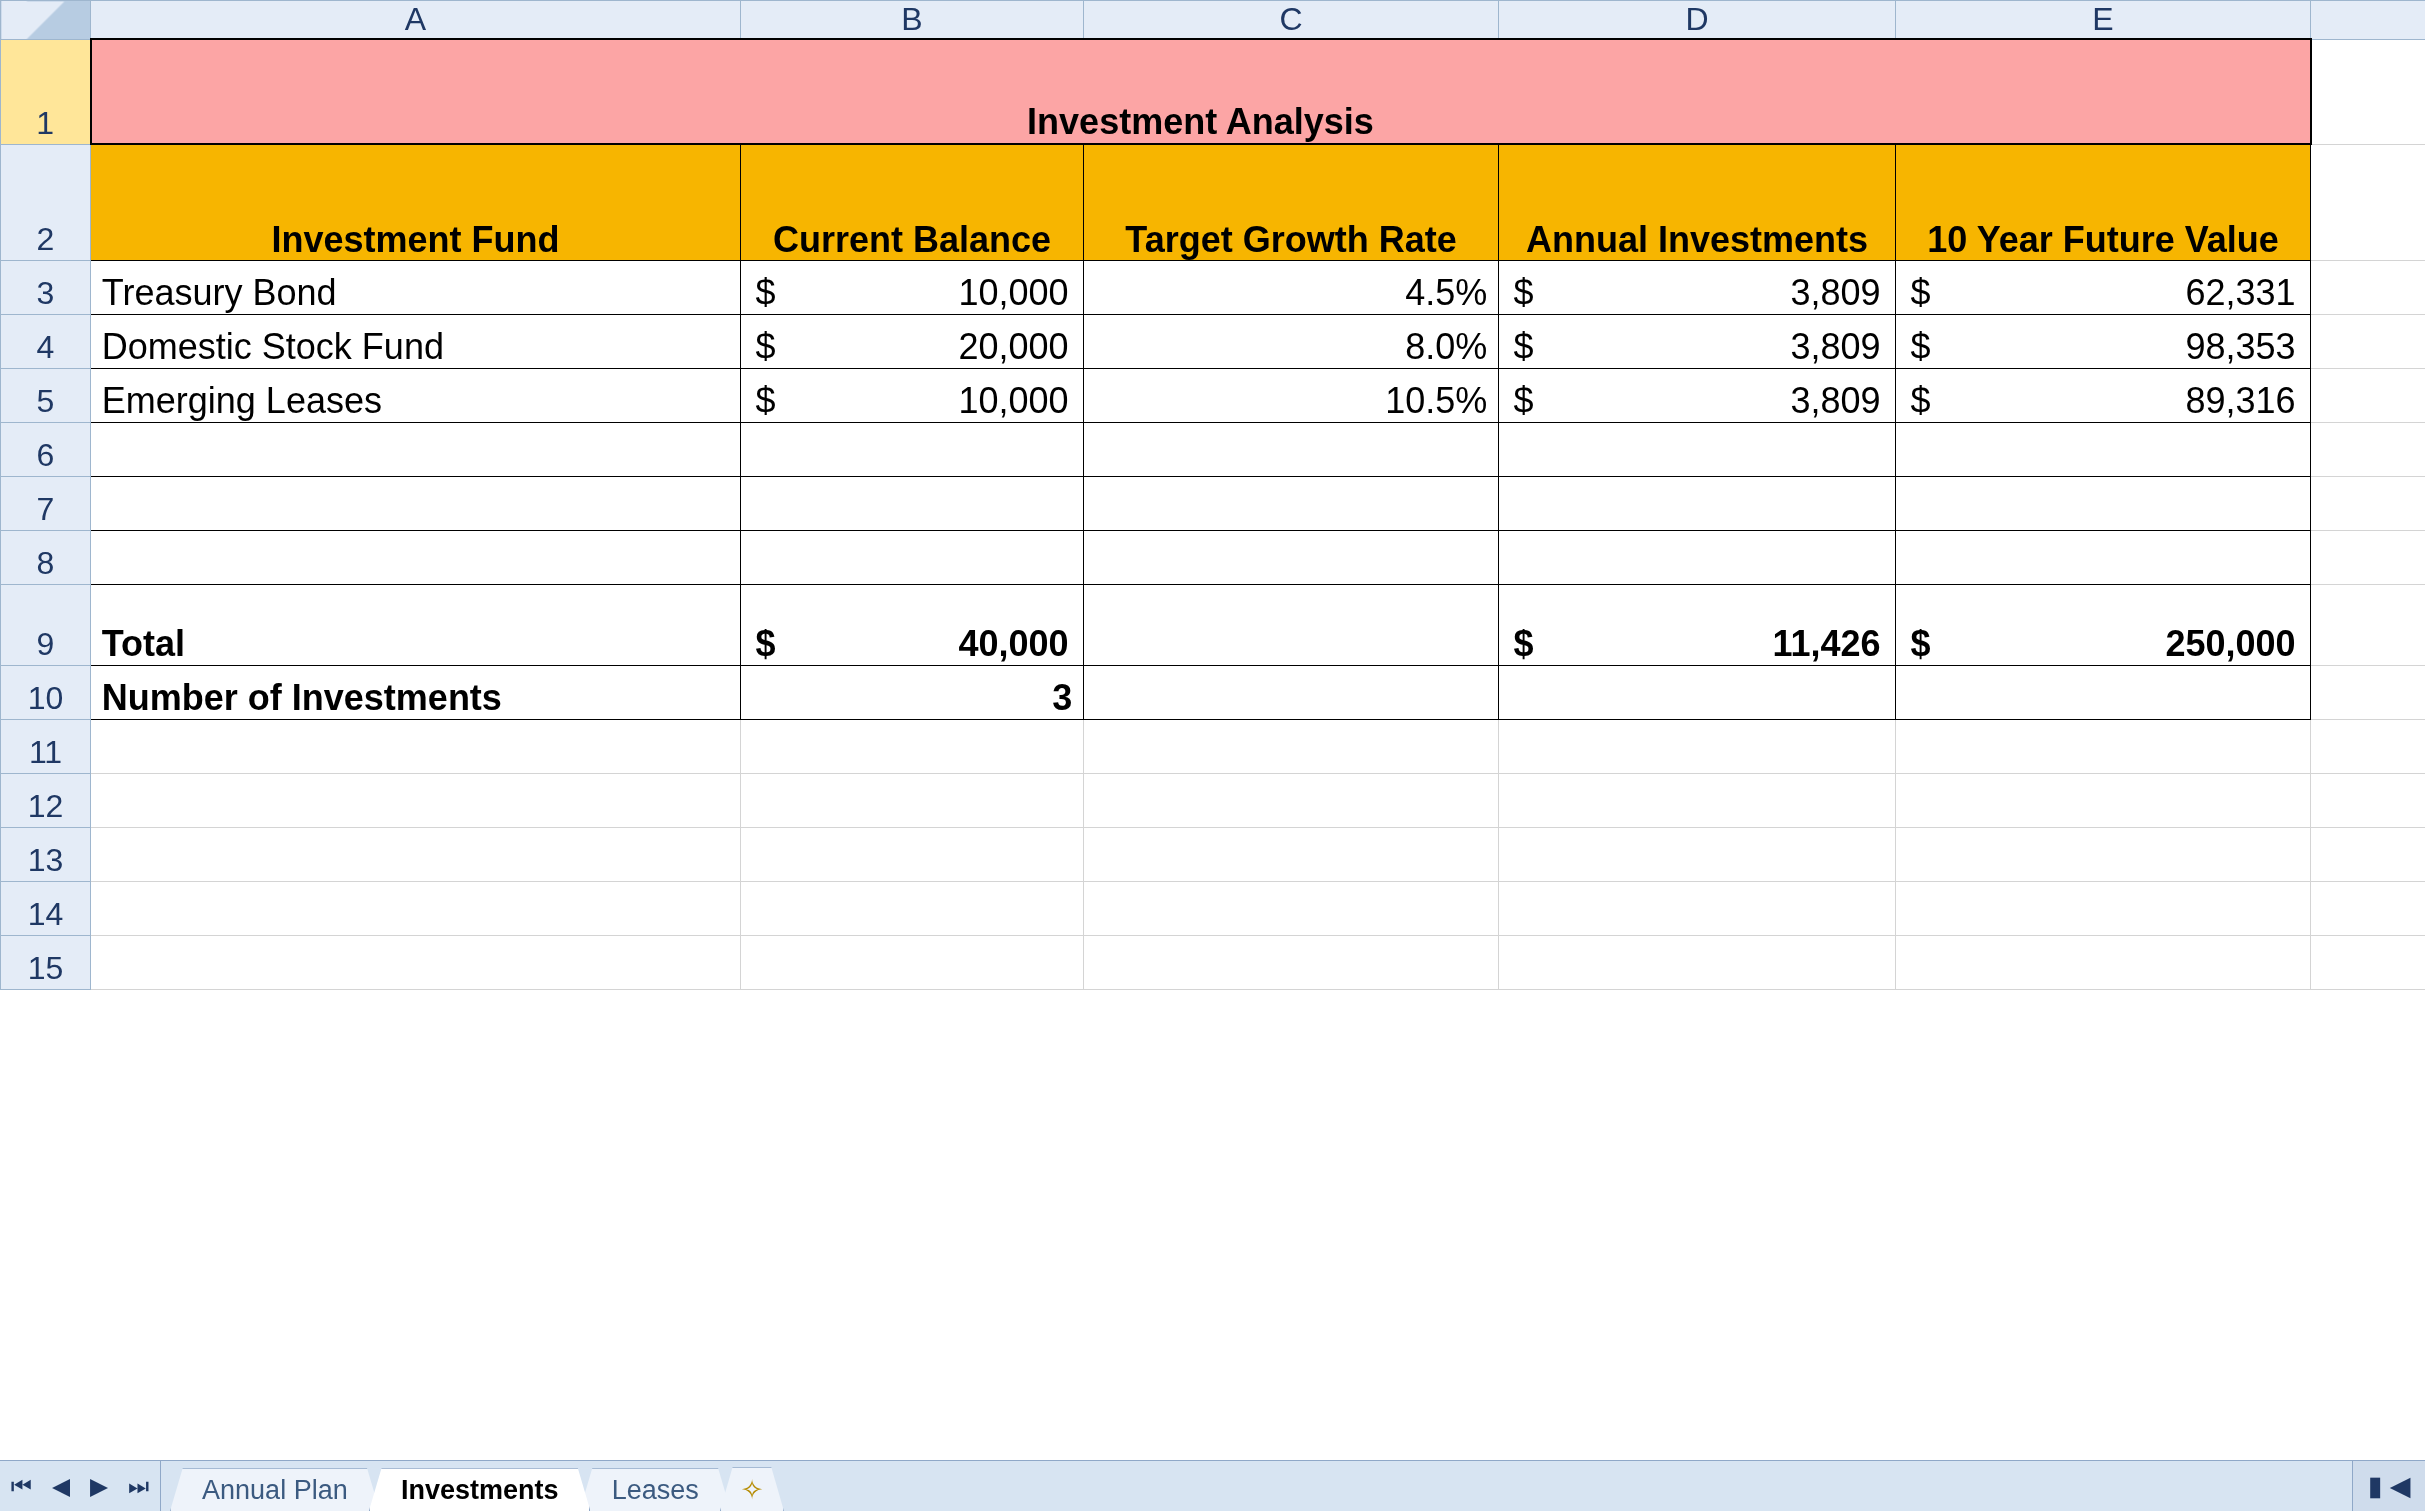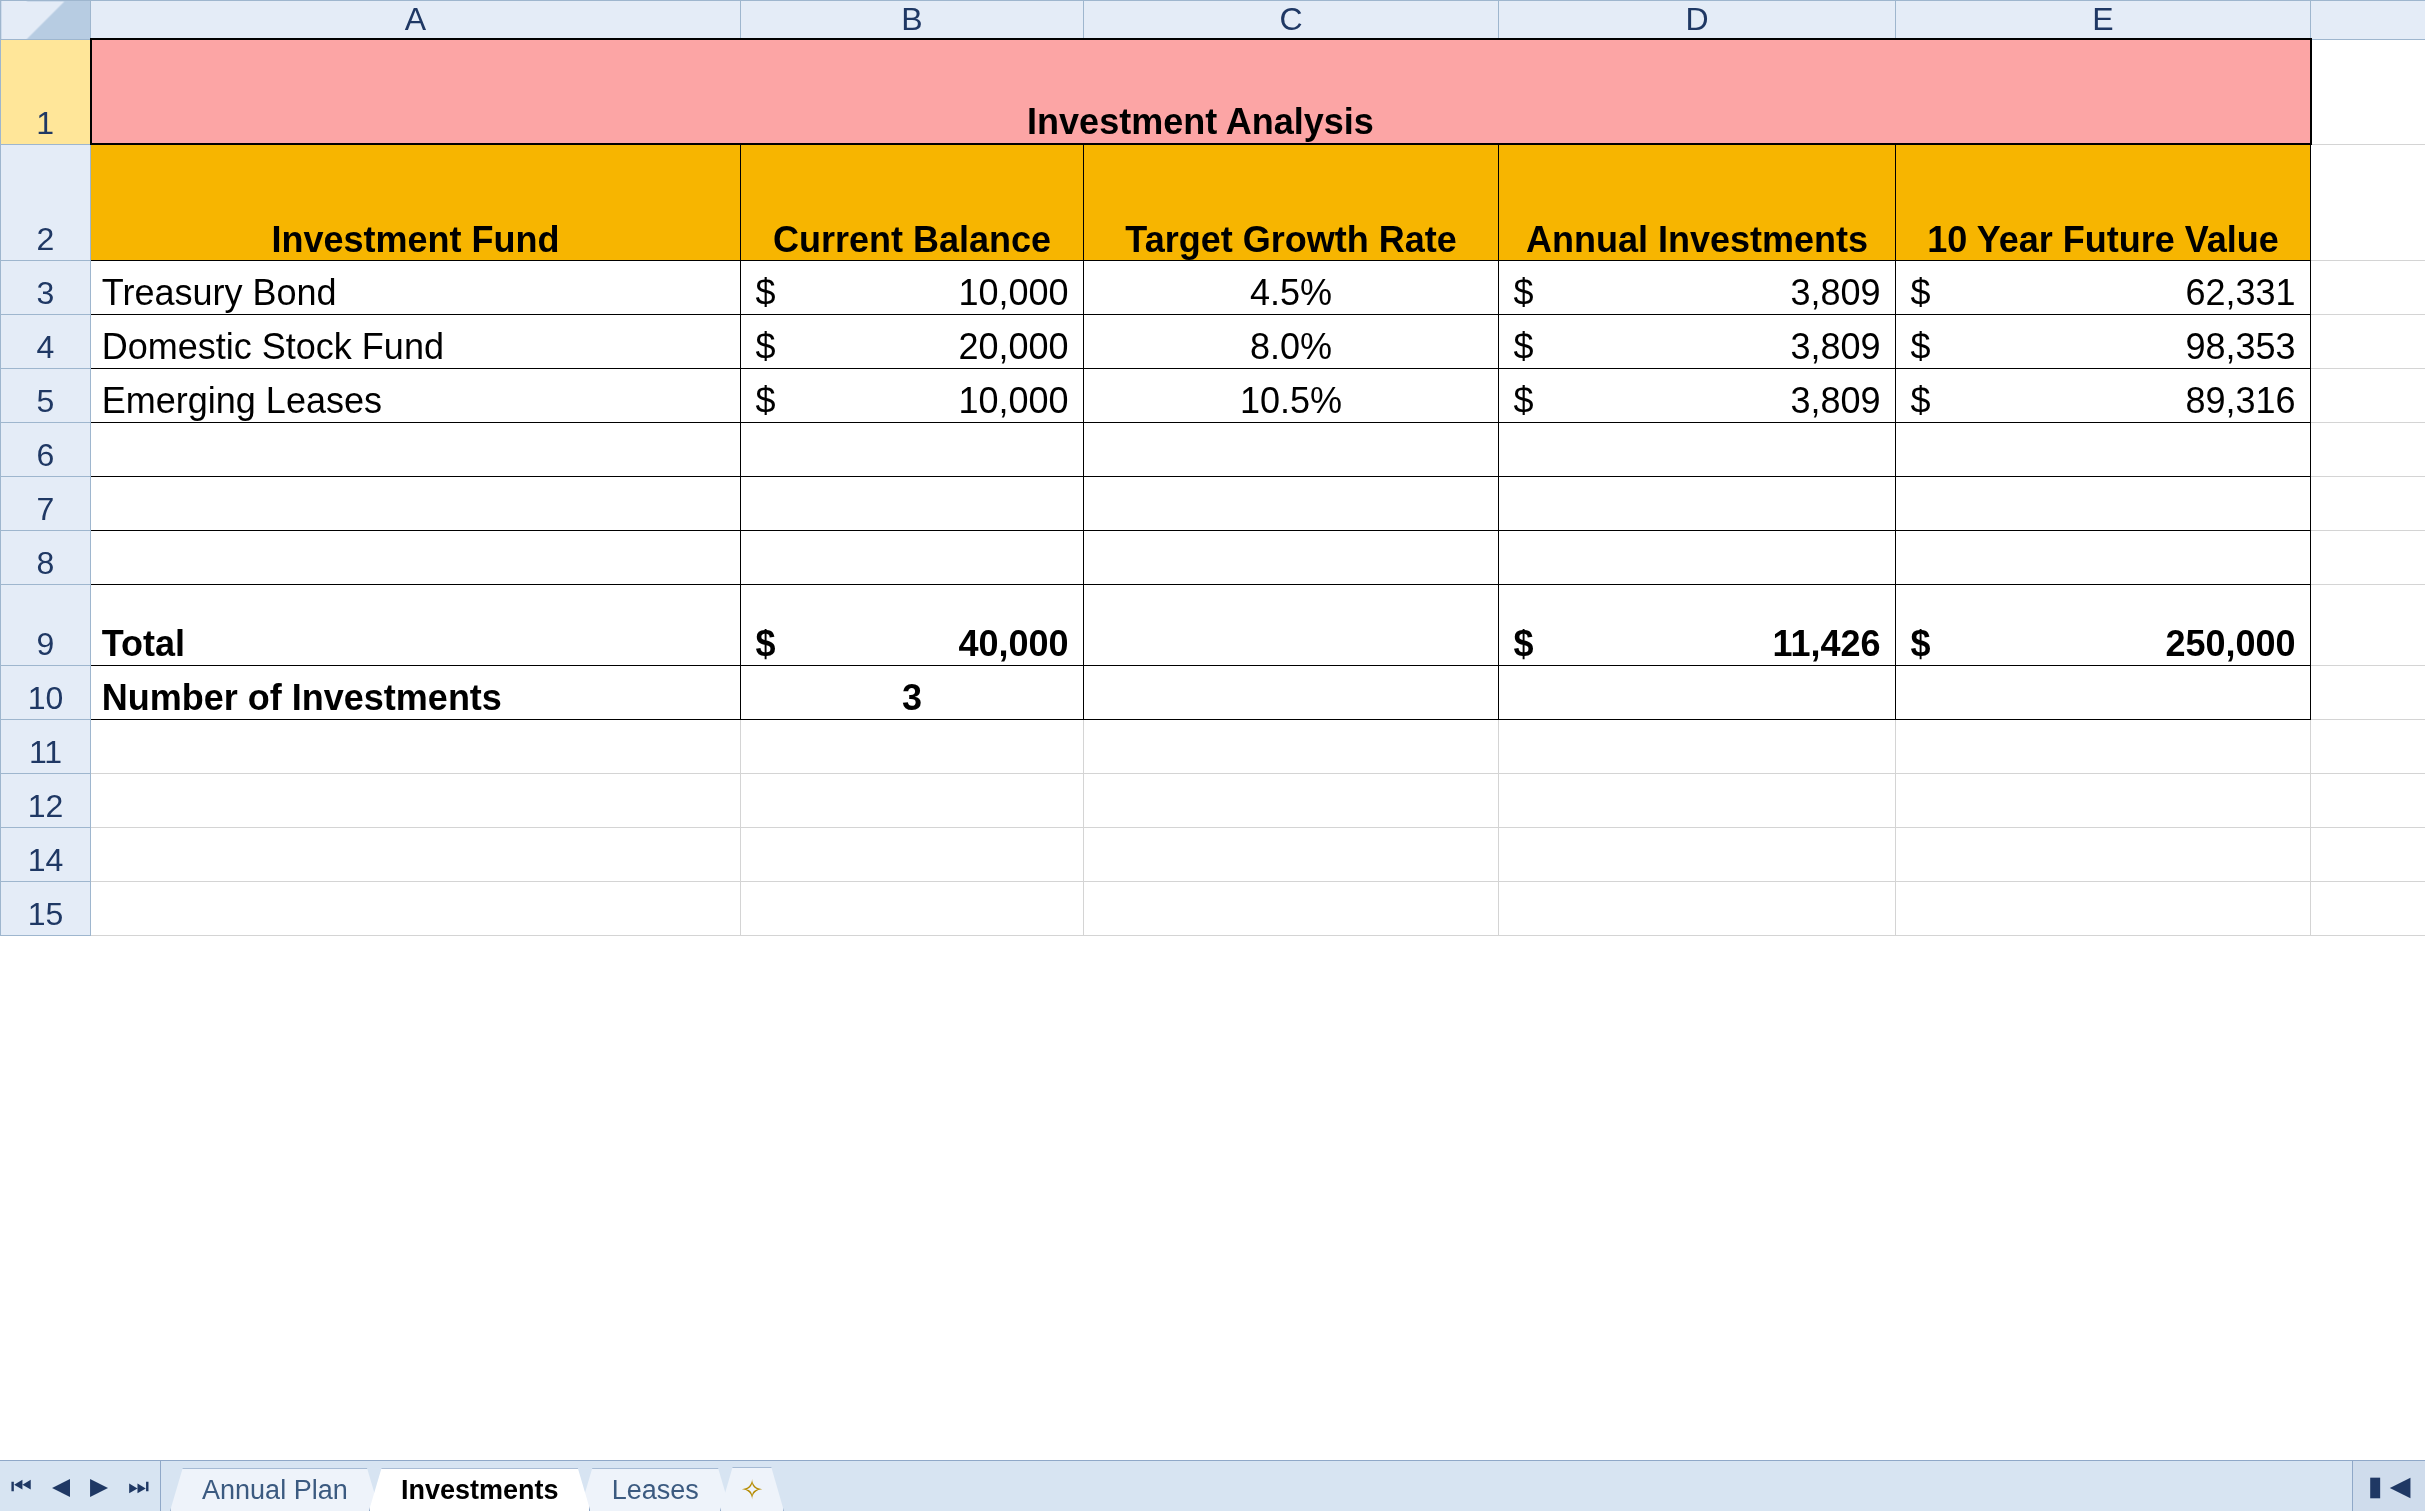--- a/index.html
+++ b/index.html
@@ -79,21 +79,21 @@
     vertical-align: middle;
     line-height: 1.1;
     padding: 5.4px 3.6px;
     height: 116px;
   }
   
   .bordered {
     border: 1.8px solid #000 !important;
   }
   .bold { font-weight: bold; }
-  .right { text-align: center; }
+  .right { text-align: right; }
   .left { text-align: left; }
   .currency {
     display: flex;
     justify-content: space-between;
     align-items: flex-end;
     height: 100%;
   }
   .currency .sym { padding-left: 3.6px; }
   .currency .val { padding-right: 3.6px; }
 
@@ -359,20 +359,29 @@
           <td class="rownum rownum-narrow">11</td>
           <td class="cell"></td>
           <td class="cell"></td>
           <td class="cell"></td>
           <td class="cell"></td>
           <td class="cell"></td>
           <td class="cell"></td>
         </tr>
   <tr>
           <td class="rownum rownum-narrow">12</td>
+          <td class="cell"></td>
+          <td class="cell"></td>
+          <td class="cell"></td>
+          <td class="cell"></td>
+          <td class="cell"></td>
+          <td class="cell"></td>
+        </tr>
+  <tr>
+          <td class="rownum rownum-narrow">13</td>
           <td class="cell"></td>
           <td class="cell"></td>
           <td class="cell"></td>
           <td class="cell"></td>
           <td class="cell"></td>
           <td class="cell"></td>
         </tr>
   <tr>
           <td class="rownum rownum-narrow">14</td>
           <td class="cell"></td>

